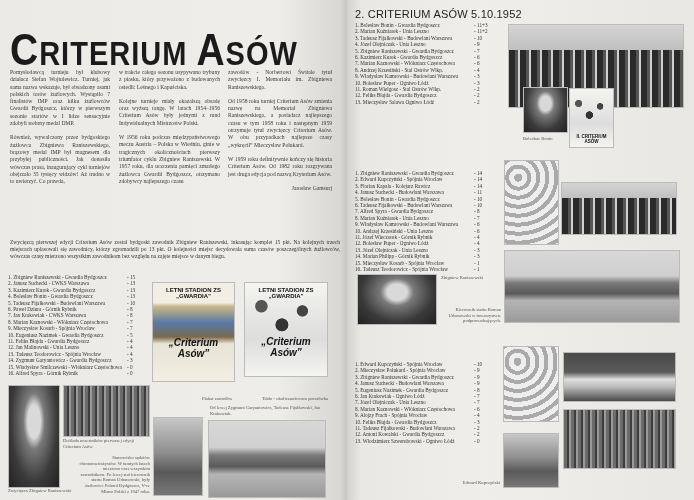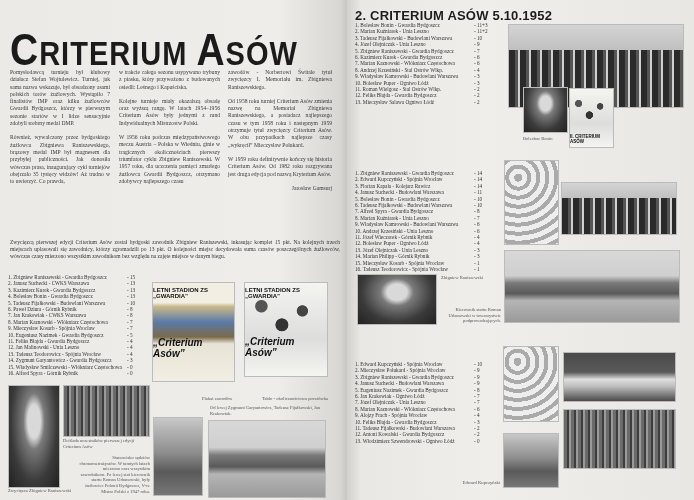--- a/index.html
+++ b/index.html
@@ -8,36 +8,36 @@
 .spread{position:absolute;left:0;top:0;width:694px;height:500px;background:#e6e5e1}
 .page{position:absolute;top:0;height:500px;background:#ecebe7}
 .page.left{left:0;width:347px;background:linear-gradient(90deg,#ebeae6 0%,#eeedea 80%,#d8d7d3 98%,#c7c6c2 100%)}
 .page.right{left:347px;width:347px;background:linear-gradient(90deg,#d2d1cd 0%,#e9e8e4 4%,#efeeea 40%,#e8e7e3 100%)}
 .kicker{position:absolute;left:48px;top:10px;font-size:17px;letter-spacing:1px;color:#2b2b2b;font-family:"Liberation Serif",serif}
 .headline{position:absolute;left:10px;top:25px;font-size:39px;font-weight:bold;font-family:"Liberation Sans",sans-serif;color:#1b1b1b;letter-spacing:1px;transform:scaleY(1.15);transform-origin:left top;white-space:nowrap}
 .headline .sc{font-size:29px}
 .col{position:absolute;font-size:5.6px;line-height:7.3px;text-align:justify;color:#3a3a3a}
 .col p{margin-bottom:7px}
 .col .sig{text-align:right}
-.sec-title{position:absolute;font-family:"Liberation Sans",sans-serif;font-weight:bold;font-size:13px;color:#1d1d1d;white-space:nowrap;letter-spacing:.2px}
+.sec-title{position:absolute;font-family:"Liberation Sans",sans-serif;font-weight:normal;font-size:11px;color:#1d1d1d;white-space:nowrap;letter-spacing:.2px}
 .sec-intro{position:absolute;left:10px;top:239px;width:330px;font-size:5.5px;line-height:7px;text-align:justify;color:#333}
 .results{position:absolute;font-size:5.2px;line-height:6.4px;color:#333}
 .results .row{display:flex;justify-content:space-between;white-space:nowrap}
 .results .pts{width:16px;text-align:left}
 .photo{position:absolute;border:1px solid #bbb;overflow:hidden}
 .photo.bw{background:linear-gradient(180deg,#c8c8c8 0%,#8e8e8e 45%,#5a5a5a 70%,#777 100%)}
 .photo.crowd{background:repeating-linear-gradient(90deg,#6b6b6b 0 3px,#3d3d3d 3px 5px,#9a9a9a 5px 7px),#555}
 .photo.team{background:linear-gradient(180deg,#d4d4d4 0%,#c0c0c0 30%,transparent 30%),repeating-linear-gradient(90deg,#2a2a2a 0 6px,#555 6px 9px,#d0d0d0 9px 11px)}
 .photo.portrait{background:radial-gradient(ellipse at 50% 35%,#d9d9d9 0 18%,#7a7a7a 30%,#3a3a3a 65%,#222 100%)}
 .photo.poster-color{background:linear-gradient(180deg,#f2eee4 0%,#f2eee4 20%,#c9b98a 24%,#5a7aa8 40%,#7a6a4a 55%,#e7e3d6 62%,#f2eee4 100%)}
 .photo.poster-bw{background:radial-gradient(circle at 20% 25%,#555 0 6%,transparent 7%),radial-gradient(circle at 70% 30%,#444 0 6%,transparent 7%),radial-gradient(circle at 45% 45%,#333 0 9%,transparent 10%),linear-gradient(180deg,#f4f4f0 0%,#ddd 60%,#f4f4f0 100%)}
 .photo.medal{background:repeating-radial-gradient(circle at 25% 20%,#aaa 0 4px,#eee 4px 9px),#eee}
 .photo.stadium{background:linear-gradient(180deg,#d8d8d8 0%,#cfcfcf 35%,#7a7a7a 45%,#5a5a5a 60%,#b5b5b5 70%,#9a9a9a 100%)}
 .photo.parade{background:linear-gradient(180deg,#4a4a4a 0%,#5a5a5a 40%,#dedede 55%,#bdbdbd 70%,#4a4a4a 100%)}
-.poster-text{position:absolute;left:0;right:0;font-family:"Liberation Sans",sans-serif;font-weight:bold;color:#111}
+.poster-text{position:absolute;left:0;right:0;text-align:center;font-family:"Liberation Sans",sans-serif;font-weight:bold;color:#111}
 .poster-top{top:4px;font-size:6px;line-height:6px}
 .poster-main{bottom:22px;font-size:10px;font-style:italic}
 .caption{position:absolute;font-size:4.6px;line-height:5.6px;color:#555}
 .caption.r{text-align:right}
 </style>
 </head>
 <body>
 
 <div class="spread">
 

